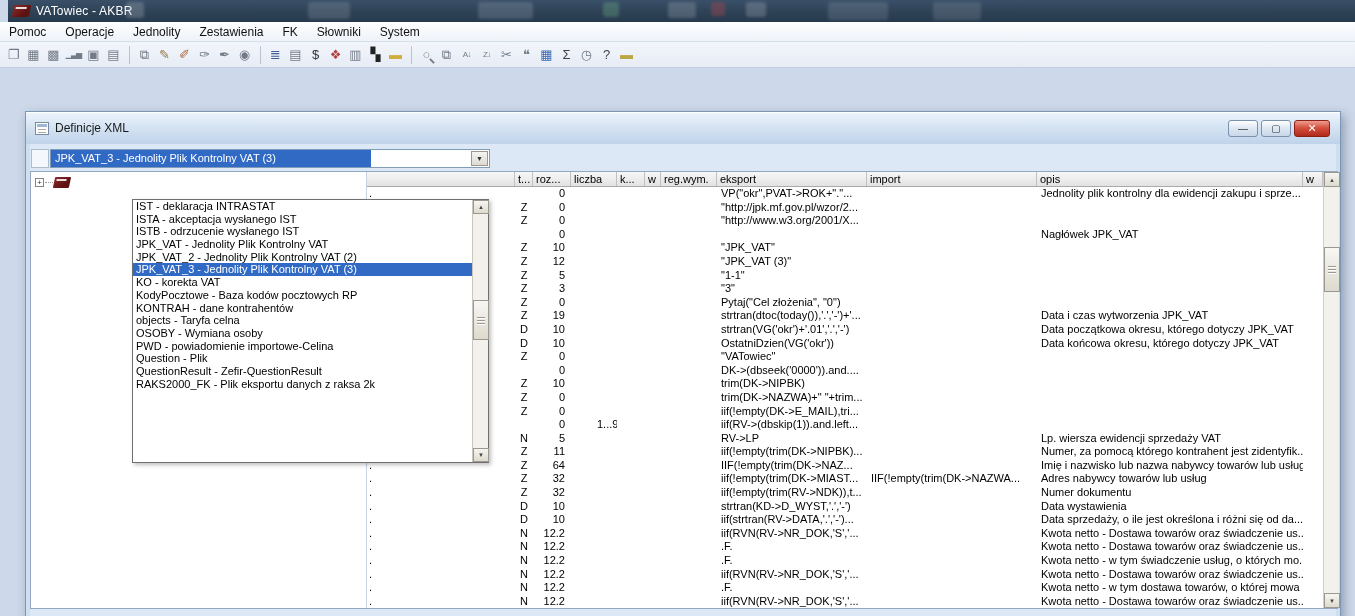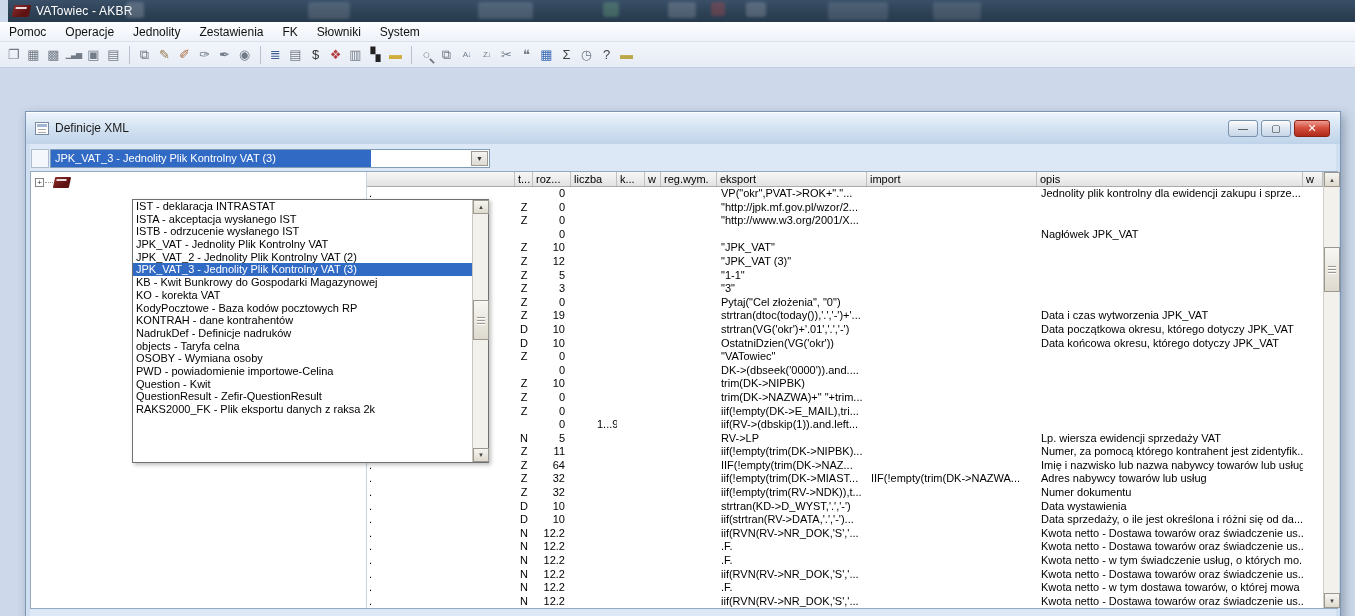--- a/index.html
+++ b/index.html
@@ -673,29 +673,27 @@
       </div>
 
       <div class="dropdown-list" data-name="dropdown-list">
         <div class="dd-items" data-name="dropdown-items">
             <div class="dd-item" data-name="dropdown-item">IST - deklaracja INTRASTAT</div>
             <div class="dd-item" data-name="dropdown-item">ISTA - akceptacja wysłanego IST</div>
             <div class="dd-item" data-name="dropdown-item">ISTB - odrzucenie wysłanego IST</div>
             <div class="dd-item" data-name="dropdown-item">JPK_VAT - Jednolity Plik Kontrolny VAT</div>
             <div class="dd-item" data-name="dropdown-item">JPK_VAT_2 - Jednolity Plik Kontrolny VAT (2)</div>
             <div class="dd-item selected" data-name="dropdown-item">JPK_VAT_3 - Jednolity Plik Kontrolny VAT (3)</div>
-            <div class="dd-item" data-name="dropdown-item">KB - Kwit Bunkrowy do Gospodarki Magazynowej</div>
             <div class="dd-item" data-name="dropdown-item">KO - korekta VAT</div>
             <div class="dd-item" data-name="dropdown-item">KodyPocztowe - Baza kodów pocztowych RP</div>
             <div class="dd-item" data-name="dropdown-item">KONTRAH - dane kontrahentów</div>
-            <div class="dd-item" data-name="dropdown-item">NadrukDef - Definicje nadruków</div>
             <div class="dd-item" data-name="dropdown-item">objects - Taryfa celna</div>
             <div class="dd-item" data-name="dropdown-item">OSOBY - Wymiana osoby</div>
             <div class="dd-item" data-name="dropdown-item">PWD - powiadomienie importowe-Celina</div>
-            <div class="dd-item" data-name="dropdown-item">Question - Kwit</div>
+            <div class="dd-item" data-name="dropdown-item">Question - Plik</div>
             <div class="dd-item" data-name="dropdown-item">QuestionResult - Zefir-QuestionResult</div>
             <div class="dd-item" data-name="dropdown-item">RAKS2000_FK - Plik eksportu danych z raksa 2k</div>
           </div>
         <div class="dd-scroll" data-name="dropdown-scrollbar">
           <span class="sb-btn sb-up" data-name="scroll-up-icon">▲</span>
           <span class="sb-thumb" data-name="scrollbar-thumb">
               <i></i>
               <i></i>
               <i></i>
             </span>

